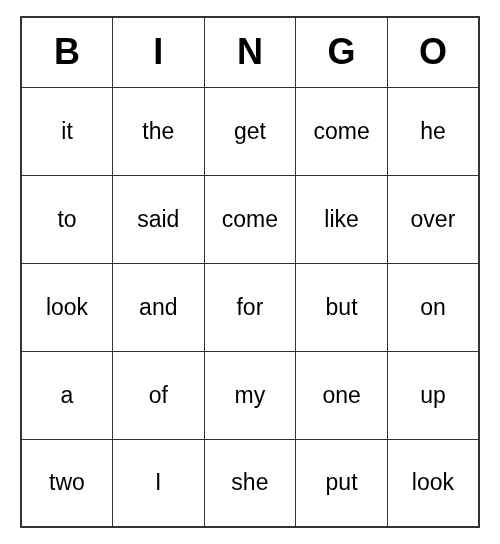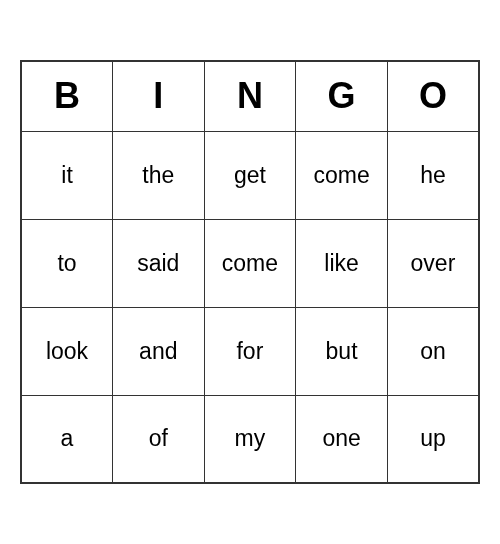--- a/index.html
+++ b/index.html
@@ -78,14 +78,21 @@
         <td>but</td>
         <td>on</td>
       </tr>
       <tr>
         <td>a</td>
         <td>of</td>
         <td>my</td>
         <td>one</td>
         <td>up</td>
       </tr>
+      <tr>
+        <td>two</td>
+        <td>I</td>
+        <td>she</td>
+        <td>put</td>
+        <td>look</td>
+      </tr>
     </tbody>
 </table>
 
 </body></html>

